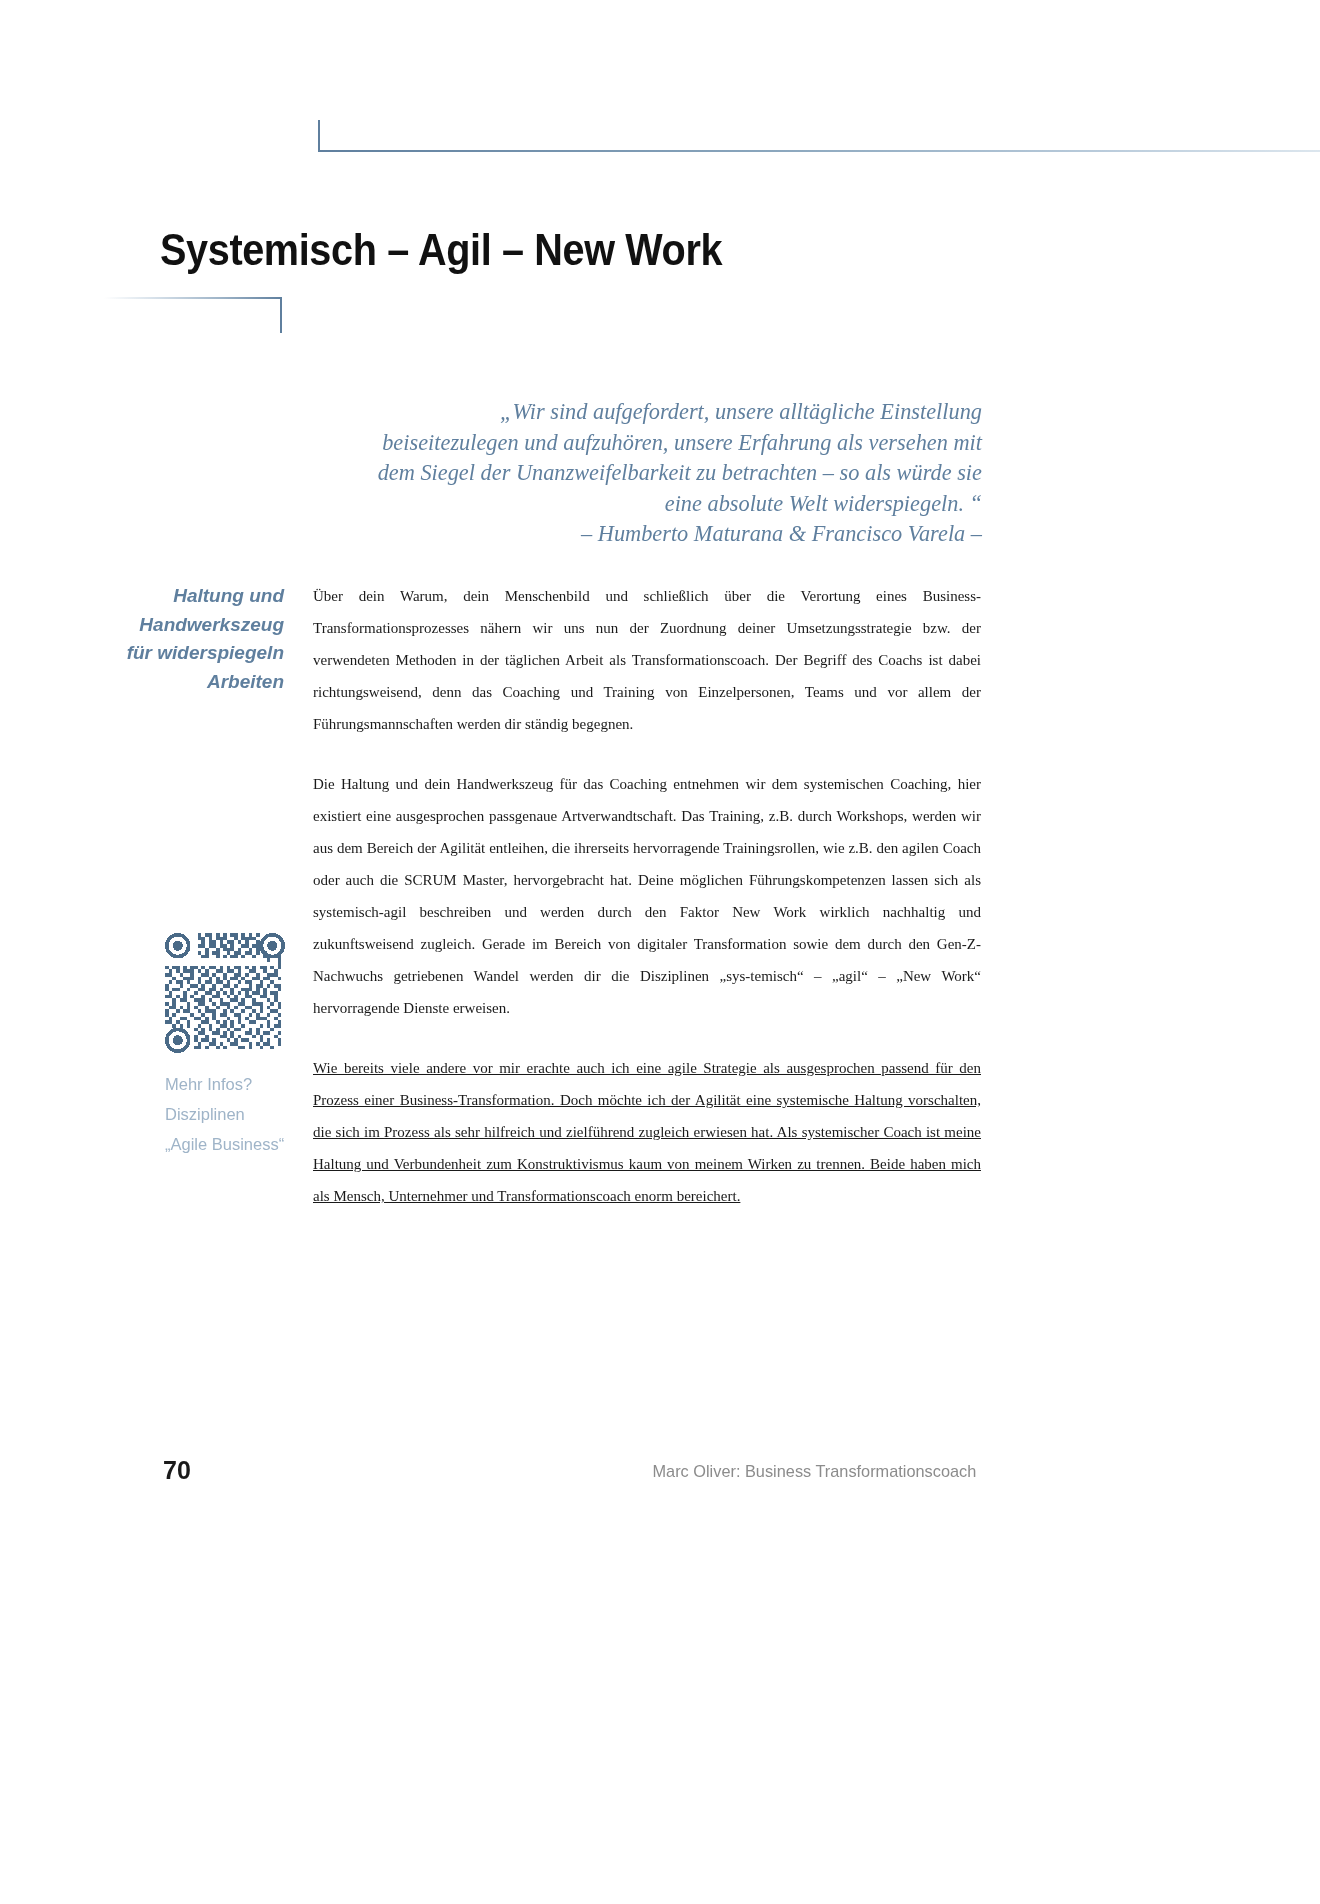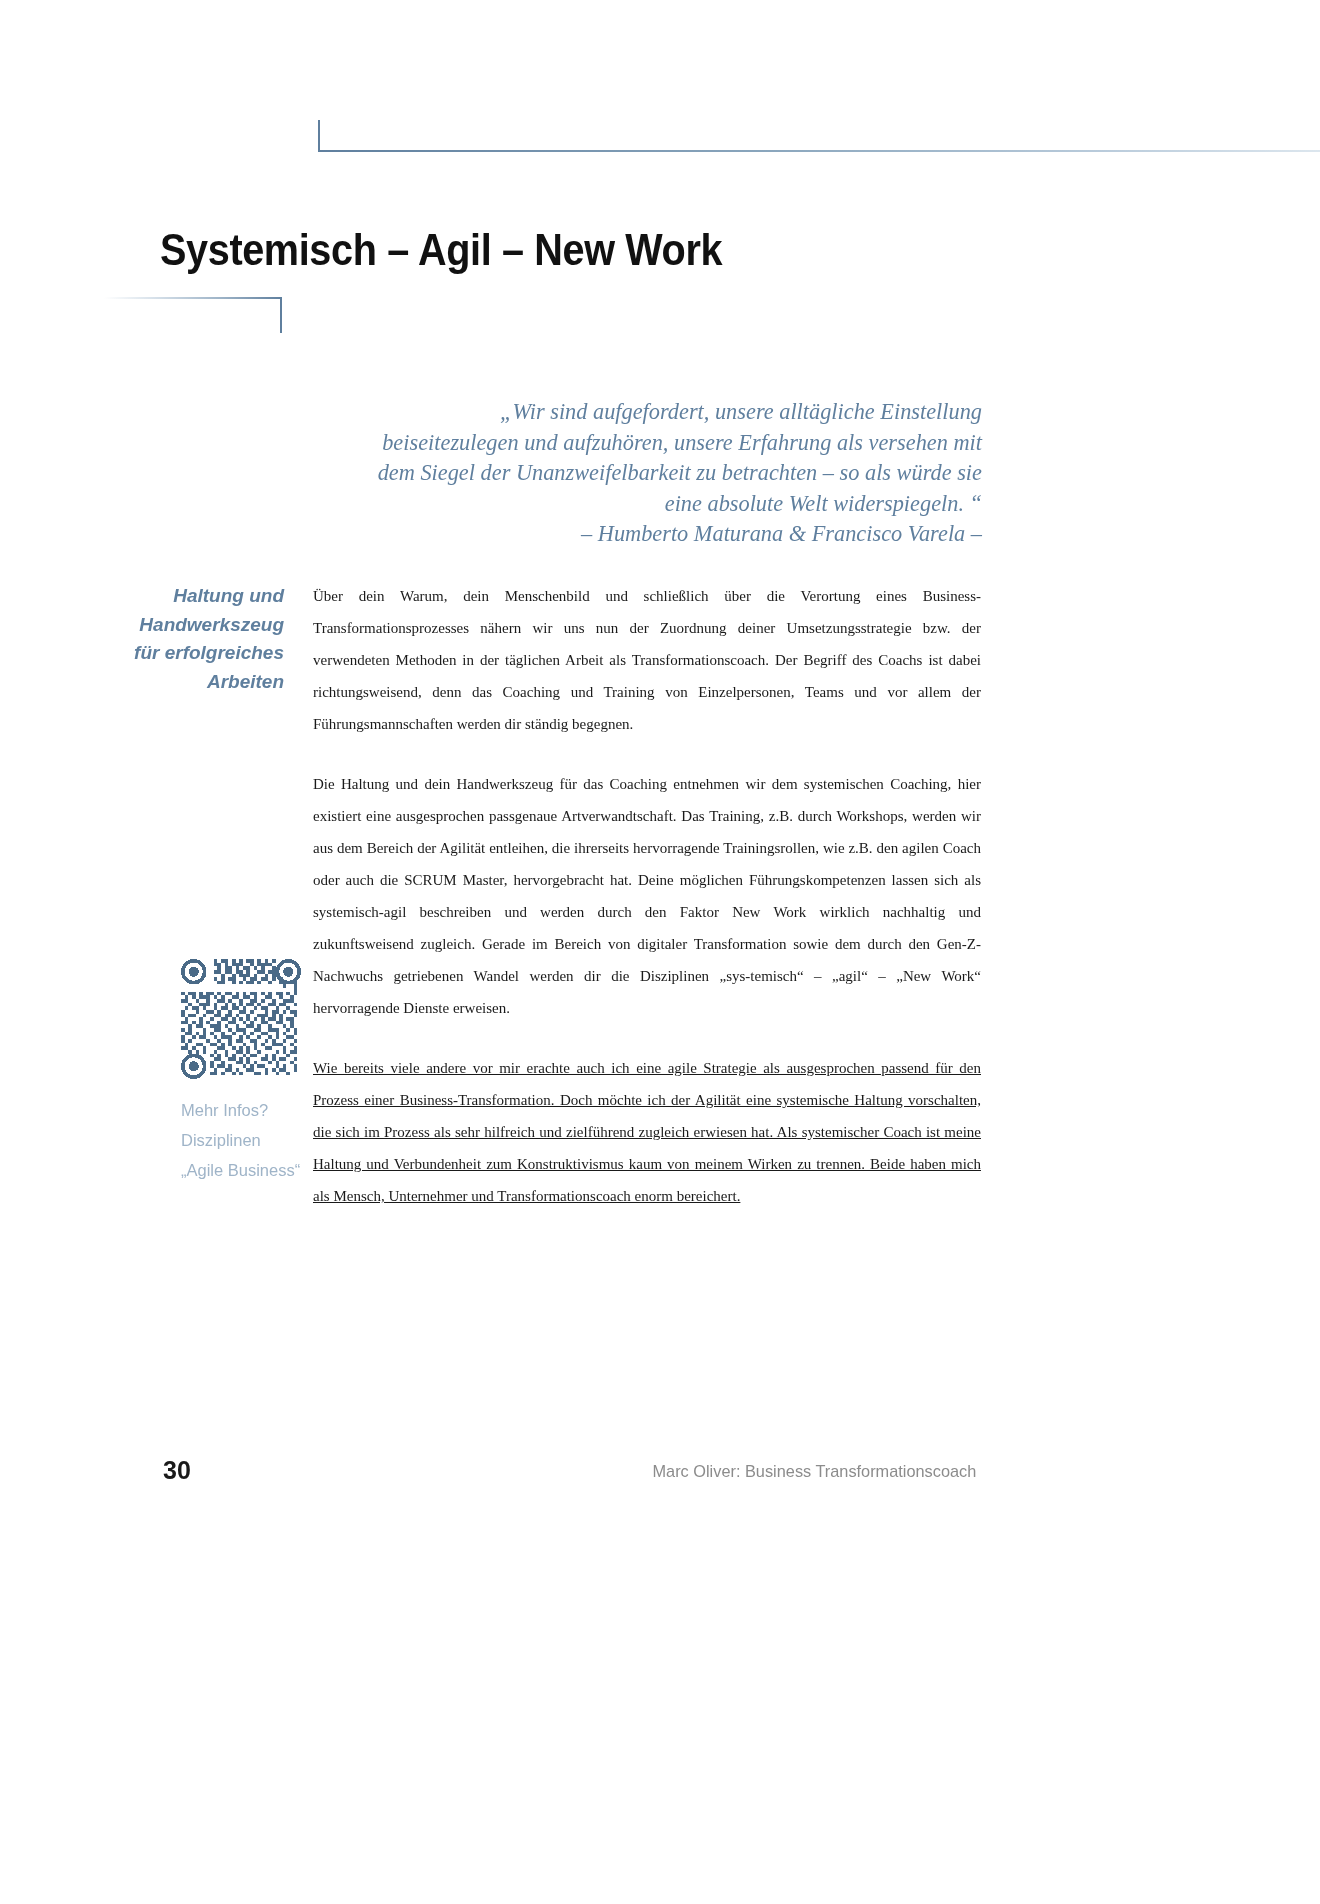--- a/index.html
+++ b/index.html
@@ -117,23 +117,22 @@
     font-weight: 700;
     font-size: 19px;
     line-height: 28.5px;
     color: #5f7f9e;
   }
 
   
   .qr-block {
     position: absolute;
     left: 165px;
-    top: 959px;
+    top: 933px;
     width: 120px;
-    margin-left: 16px;
   }
   .qr-code {
     width: 120px;
     height: 120px;
     display: block;
   }
   .qr-caption {
     margin-top: 16px;
     font-family: "Liberation Sans", sans-serif;
     font-size: 16.5px;
@@ -199,21 +198,21 @@
   <div class="rule-bottom">
     <div class="bar"></div>
     <div class="tick"></div>
   </div>
 
   <div class="quote">
     <span>„Wir sind aufgefordert, unsere alltägliche Einstellung beiseitezulegen und aufzuhören, unsere Erfahrung als versehen mit dem Siegel der Unanzweifelbarkeit zu betrachten – so als würde sie eine absolute Welt widerspiegeln. “</span>
     <span class="attribution">– Humberto Maturana &amp; Francisco Varela –</span>
   </div>
 
-  <div class="sidebar-heading">Haltung und Handwerkszeug für erfolgreiches Arbeiten</div>
+  <div class="sidebar-heading">Haltung und Handwerkszeug für widerspiegeln Arbeiten</div>
 
   <div class="qr-block">
     <svg class="qr-code" viewBox="0 0 33 33" shape-rendering="crispEdges">
       <rect width="33" height="33" fill="#ffffff"></rect>
       <g fill="#4a6a87">
 
         <path d="M0 0h7v7H0z" fill="none"></path>
         <circle cx="3.5" cy="3.5" r="3.5" fill="#4a6a87"></circle>
         <circle cx="3.5" cy="3.5" r="2.5" fill="#ffffff"></circle>
         <circle cx="3.5" cy="3.5" r="1.4" fill="#4a6a87"></circle>
@@ -497,16 +496,16 @@
       <span>„Agile Business“</span>
     </div>
   </div>
 
   <div class="body-col">
     <p>Über dein Warum, dein Menschenbild und schließlich über die Verortung eines Business-Transformationsprozesses nähern wir uns nun der Zuordnung deiner Umsetzungsstrategie bzw. der verwendeten Methoden in der täglichen Arbeit als Transformationscoach. Der Begriff des Coachs ist dabei richtungsweisend, denn das Coaching und Training von Einzelpersonen, Teams und vor allem der Führungsmannschaften werden dir ständig begegnen.</p>
     <p>Die Haltung und dein Handwerkszeug für das Coaching entnehmen wir dem systemischen Coaching, hier existiert eine ausgesprochen passgenaue Artverwandtschaft. Das Training, z.B. durch Workshops, werden wir aus dem Bereich der Agilität entleihen, die ihrerseits hervorragende Trainingsrollen, wie z.B. den agilen Coach oder auch die SCRUM Master, hervorgebracht hat. Deine möglichen Führungskompetenzen lassen sich als systemisch-agil beschreiben und werden durch den Faktor New Work wirklich nachhaltig und zukunftsweisend zugleich. Gerade im Bereich von digitaler Transformation sowie dem durch den Gen-Z-Nachwuchs getriebenen Wandel werden dir die Disziplinen „sys-temisch“ – „agil“ – „New Work“ hervorragende Dienste erweisen.</p>
     <p>Wie bereits viele andere vor mir erachte auch ich eine agile Strategie als ausgesprochen passend für den Prozess einer Business-Transformation. Doch möchte ich der Agilität eine systemische Haltung vorschalten, die sich im Prozess als sehr hilfreich und zielführend zugleich erwiesen hat. Als systemischer Coach ist meine Haltung und Verbundenheit zum Konstruktivismus kaum von meinem Wirken zu trennen. Beide haben mich als Mensch, Unternehmer und Transformationscoach enorm bereichert.</p>
   </div>
 
-  <div class="footer-page-number">30</div>
+  <div class="footer-page-number">70</div>
   <div class="footer-running-head">Marc Oliver: Business Transformationscoach</div>
 
 </div>
 
 </body></html>

